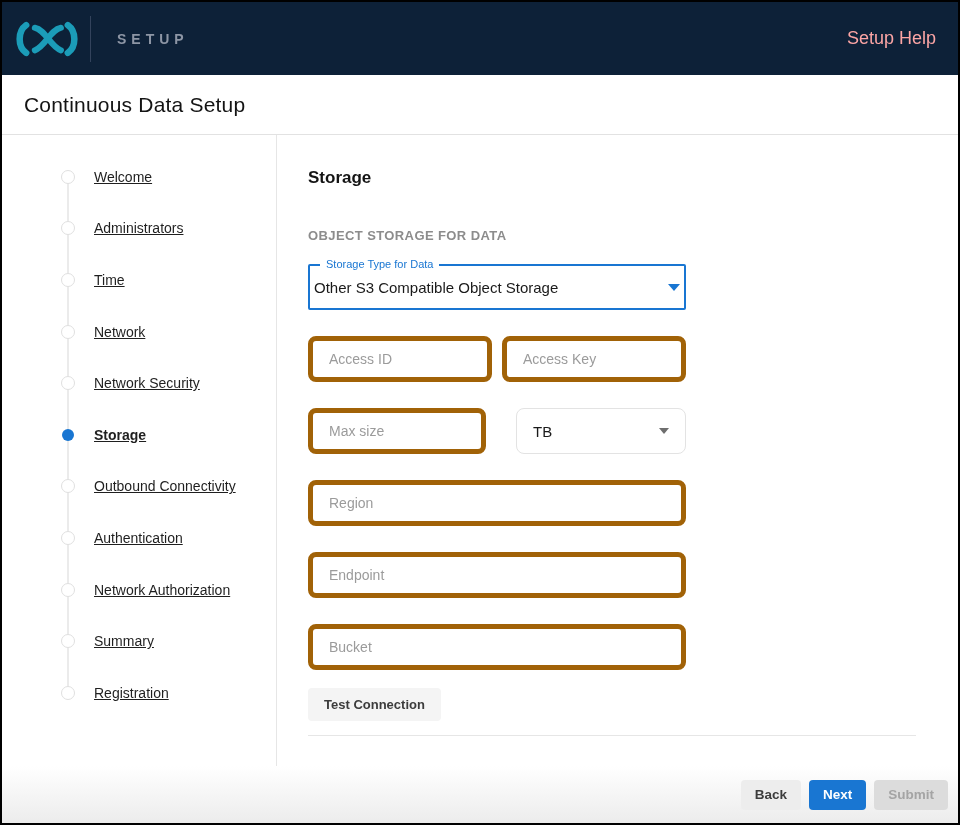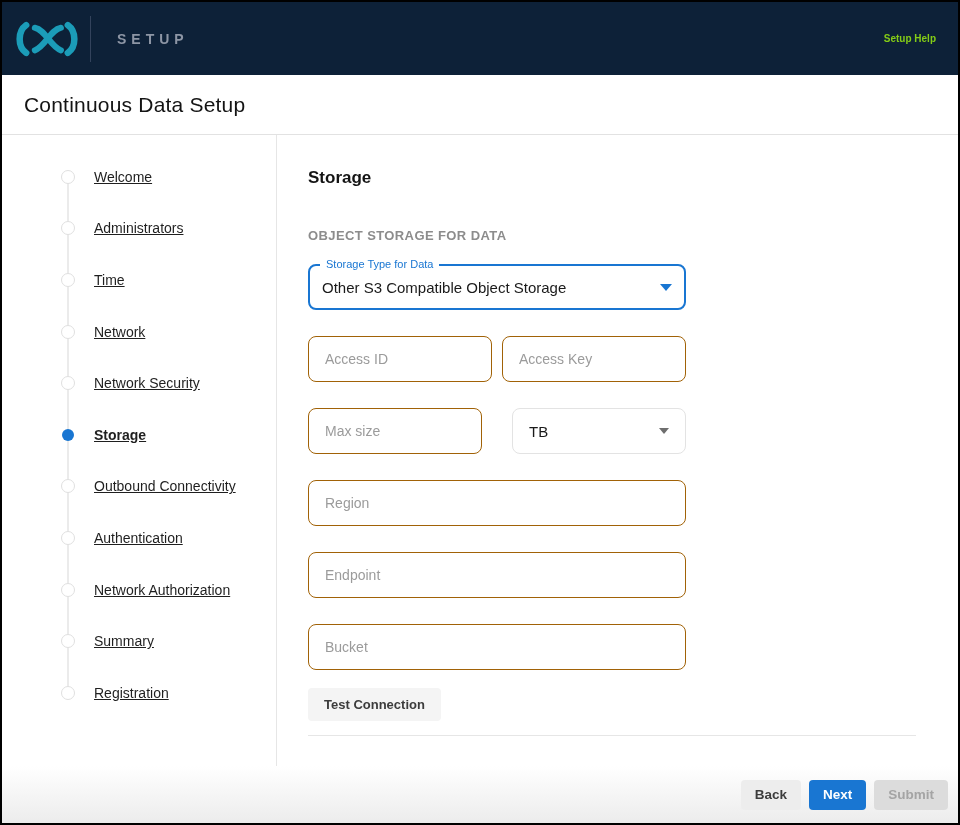--- a/index.html
+++ b/index.html
@@ -30,22 +30,22 @@
     background: #33435c;
     margin: 0 26px 0 10px;
   }
   .product-name {
     color: #8d96a5;
     font-size: 14px; font-weight: bold;
     letter-spacing: 5px;
   }
   .header-spacer { flex: 1; }
   .help-link {
-    color: #84cc16;
-    font-size: 10px; font-weight: bold;
+    color: #fca5a5;
+    font-size: 18px; font-weight: normal;
     cursor: pointer;
   }
 
   
   .title-bar {
     height: 60px; flex: 0 0 60px;
     background: #fff;
     border-bottom: 1px solid #e2e2e2;
     display: flex; align-items: center;
     padding: 0 22px;
@@ -119,23 +119,23 @@
     letter-spacing: 0.4px;
   }
   .form-col { width: 378px; }
 
   
   .outlined-select {
     margin-top: 21px;
     position: relative;
     height: 46px;
     border: 2px solid #1976d2;
-    border-radius: 8px;
-    display: flex; align-items: center;
-    padding: 0 12px;
+    border-radius: 2px;
+    display: flex; align-items: center;
+    padding: 0 4px;
     cursor: pointer;
     background: #fff;
   }
   .outlined-select .float-label {
     position: absolute;
     top: -8px; left: 10px;
     background: #fff;
     padding: 0 6px;
     font-size: 11px;
     color: #1976d2;
@@ -148,21 +148,21 @@
     border-right: 6px solid transparent;
     border-top: 7px solid #1976d2;
   }
 
   .field-row {
     margin-top: 26px;
     display: flex; gap: 10px;
   }
   .text-input {
     height: 46px;
-    border: 1px solid #a16207;
+    border: 5px solid #a16207;
     border-radius: 8px;
     padding: 0 16px;
     font-size: 14px;
     color: #1a1a1a;
     font-family: "Liberation Sans", "DejaVu Sans", sans-serif;
     background: #fff;
     outline: none;
     width: 100%;
   }
   .text-input::placeholder { color: #9b9b9b; opacity: 1; }

